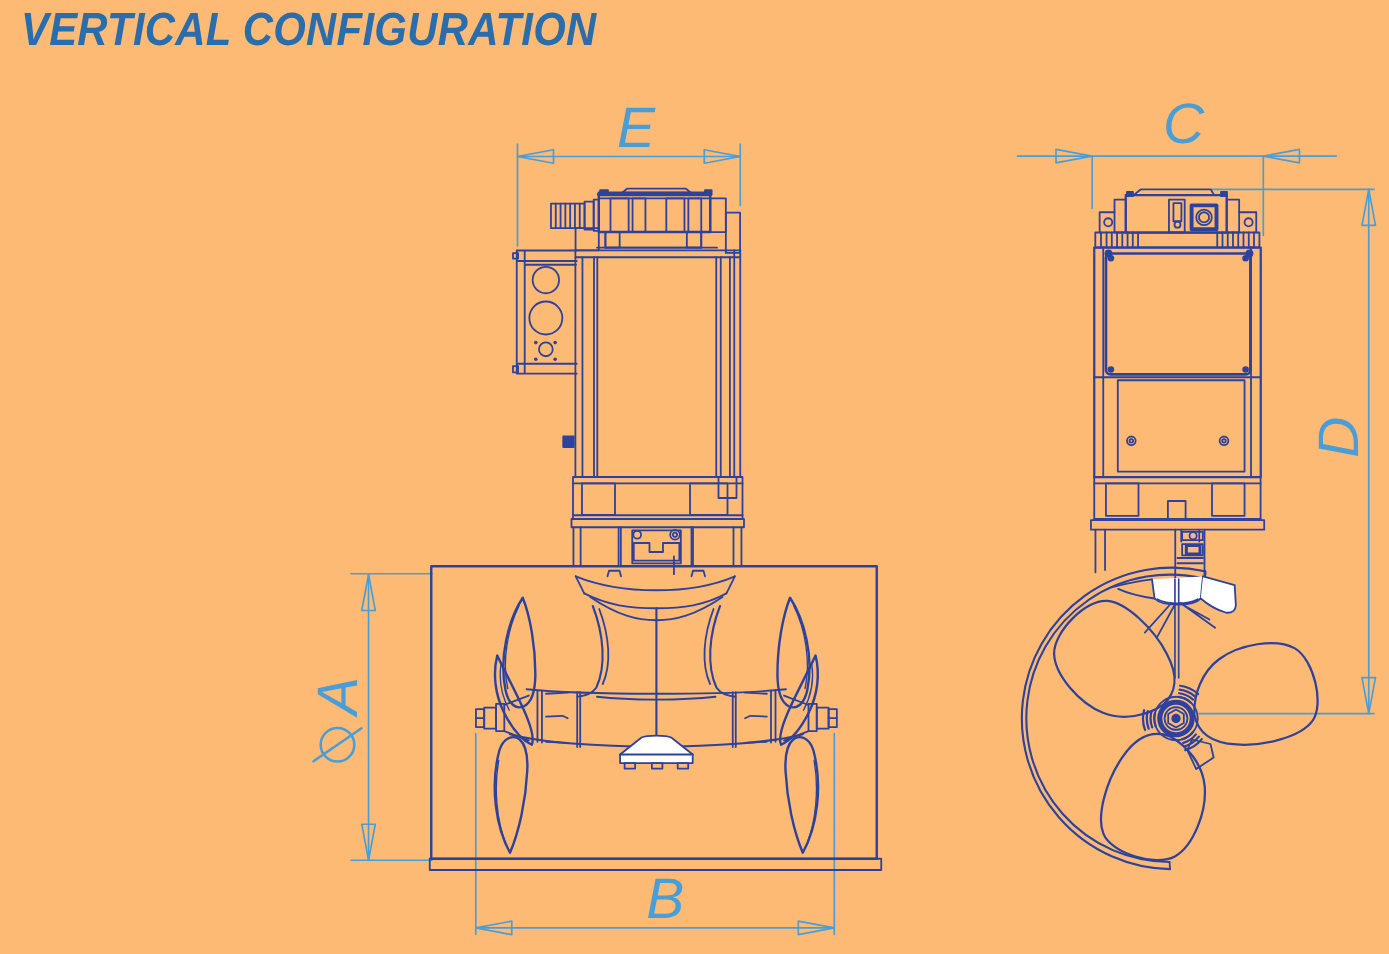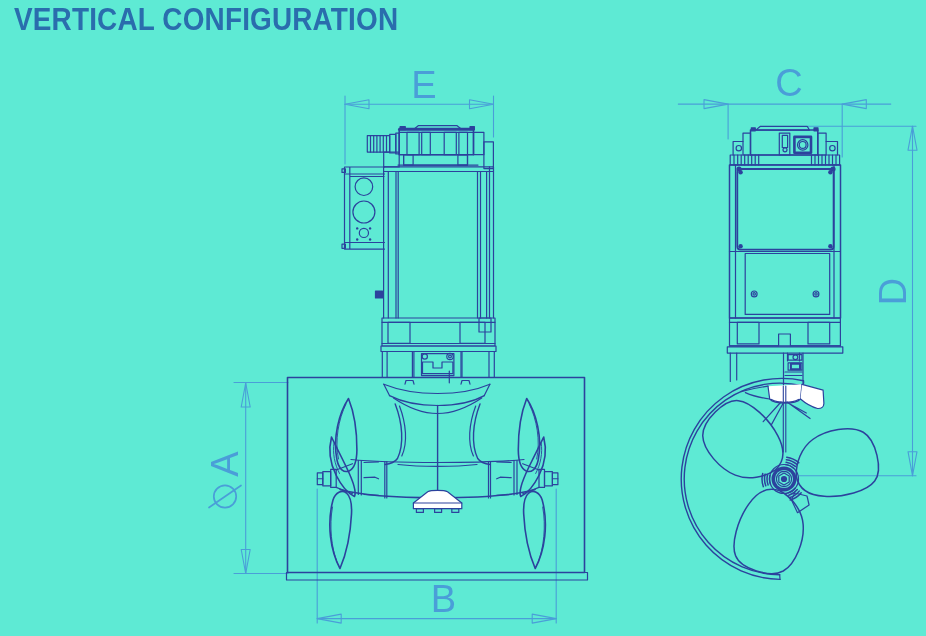--- a/index.html
+++ b/index.html
@@ -1,17 +1,17 @@
 <!DOCTYPE html>
 <html><head>
 <meta charset="utf-8">
 <style>
   html,body{margin:0;padding:0;background:#ffffff;}
-  .page{position:relative;width:926px;height:636px;background:#5eead4;overflow:hidden;
-        font-family:"Liberation Sans", sans-serif;}
+  .page{position:relative;width:926px;height:636px;background:#fdba74;overflow:hidden;
+        font-family:"Liberation Sans", sans-serif;font-style:italic;}
   h1{position:absolute;left:14px;top:4px;margin:0;font-size:31px;font-weight:bold;
      color:#2a6dad;letter-spacing:0.2px;line-height:1;transform:scaleX(0.90);
      transform-origin:left top;white-space:nowrap;}
 </style>
 </head>
 <body>
 <div class="page">
 <h1>VERTICAL CONFIGURATION</h1>
 <svg width="926" height="636" viewBox="0 0 926 636" style="position:absolute;left:0;top:0" fill="none" stroke-linecap="round" stroke-linejoin="round">
 

